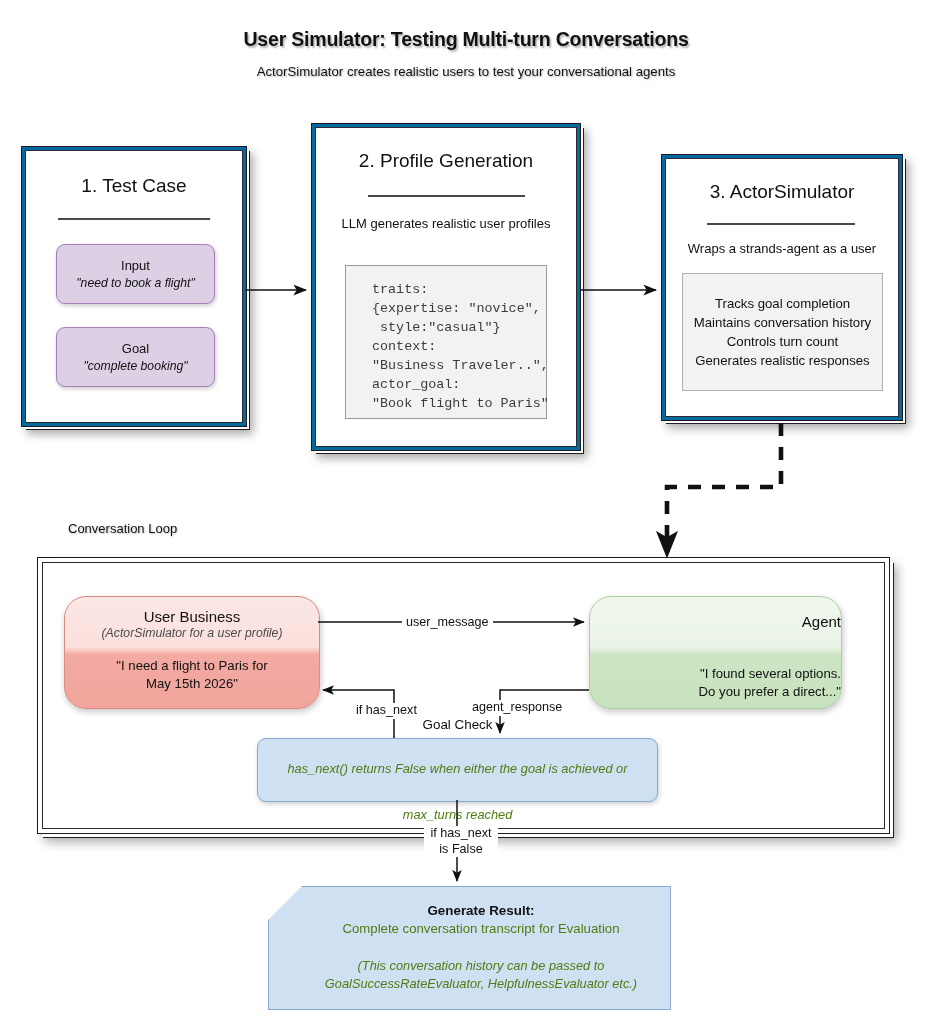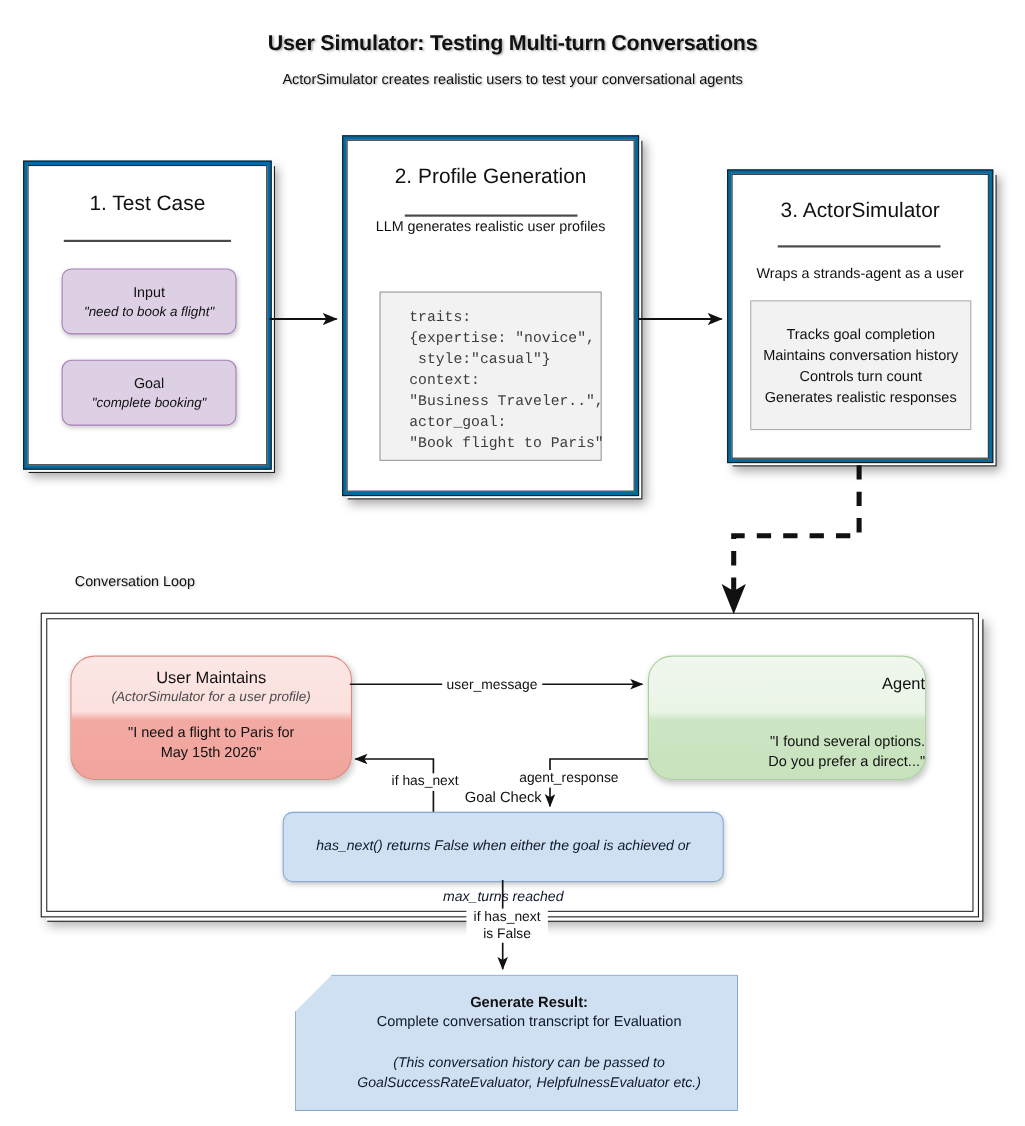--- a/index.html
+++ b/index.html
@@ -95,21 +95,21 @@
   .actor .a-msg{font-size:13.2px;color:#111;text-align:center;line-height:1.34;}
 
   
   .bluebox{
     position:absolute;background:#cfe0f3;border:1.3px solid #8aa9cf;
     border-radius:9px;box-shadow:1px 2px 5px rgba(0,0,0,.20);
     display:flex;flex-direction:column;align-items:center;justify-content:center;gap:28px;
   }
   .bb-title{font-size:13.4px;color:#111;}
   .bb-title.b{font-weight:bold;}
-  .bb-line{font-size:12.8px;color:#0f172a;text-align:center;line-height:1.4;}
+  .bb-line{font-size:12.8px;color:#4d7c0f;text-align:center;line-height:1.4;}
   .bb-line.it{font-style:italic;}
 
   #result-box{
     left:268px;top:886px;width:378px;height:122px;
     background:#cfe0f3;border:1.3px solid #8aa9cf;border-radius:0;
     clip-path:polygon(34px 0, 100% 0, 100% 100%, 0 100%, 0 34px);
     box-shadow:1px 2px 5px rgba(0,0,0,.20);
     display:flex;flex-direction:column;align-items:center;justify-content:center;padding-left:23px;
   }
 
@@ -143,21 +143,21 @@
       <span class="l2">"complete booking"</span>
     </div>
   </div>
 </div>
 
 <div class="abs card" style="left:311px;top:123px;width:268px;height:326px;">
   <div class="card-inner"></div>
   <div class="card-body">
     <div class="card-title" style="top:26px;">2. Profile Generation</div>
     <div class="card-rule" style="left:56px;top:71px;width:157px;"></div>
-    <div class="card-sub" style="top:74px;">LLM generates realistic user profiles</div>
+    <div class="card-sub" style="top:92px;">LLM generates realistic user profiles</div>
     <div class="codebox" style="left:33px;top:141px;width:202px;height:154px;">traits:
 {expertise: "novice",
  style:"casual"}
 context:
 "Business Traveler..",
 actor_goal:
 "Book flight to Paris"</div>
   </div>
 </div>
 
@@ -175,21 +175,21 @@
     </div>
   </div>
 </div>
 
 <div class="abs" id="loop-label">Conversation Loop</div>
 <div class="abs card" id="loop-box">
   <div class="card-inner"></div>
 </div>
 
 <div class="abs actor user" style="left:64px;top:596px;width:254px;height:111px;">
-  <span class="a-name" style="margin-top:11px;">User Maintains</span>
+  <span class="a-name" style="margin-top:11px;">User Business</span>
   <span class="a-role" style="margin-top:1px;">(ActorSimulator for a user profile)</span>
   <span class="a-msg" style="margin-top:17px;">"I need a flight to Paris for</span>
   <span class="a-msg">May 15th 2026"</span>
 </div>
 
 <div class="abs actor agent" style="left:589px;top:596px;width:251px;height:111px;align-items:flex-end;">
   <span class="a-name" style="margin-top:16px;">Agent</span>
   <span class="a-msg" style="margin-top:35px;">"I found several options.</span>
   <span class="a-msg">Do you prefer a direct..."</span>
 </div>

